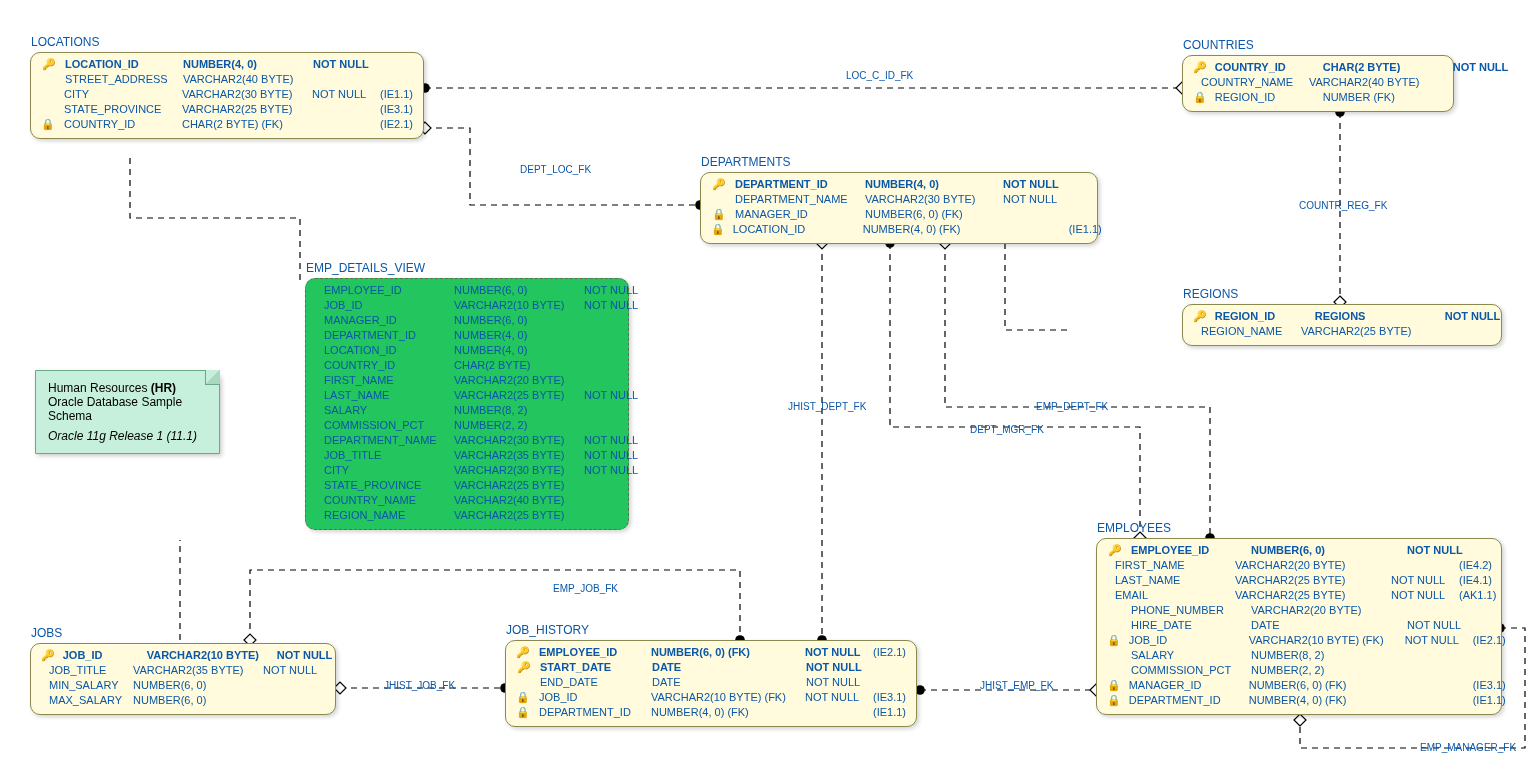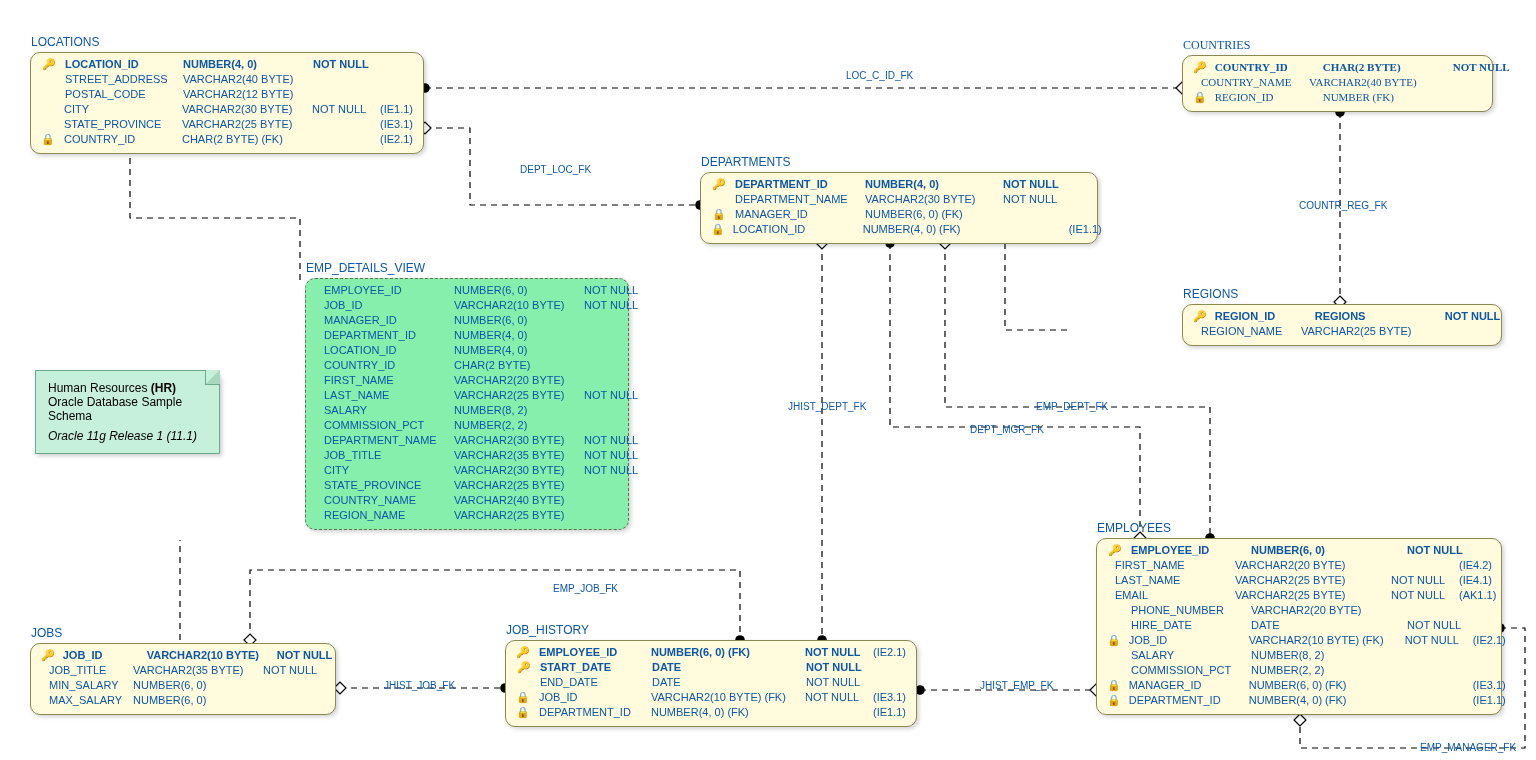--- a/index.html
+++ b/index.html
@@ -18,21 +18,21 @@
   .entity {
     position: absolute;
     z-index: 2;
     border: 1px solid #8a8a50;
     border-radius: 10px;
     background: #fffbdc;
     padding: 4px 10px 6px 10px;
     box-shadow: 2px 2px 4px rgba(0,0,0,0.18);
   }
   .entity.view {
-    background: #86efac;
+    background: #22c55e;
     border: 1.5px dashed #6a6a50;
   }
   .entity .title {
     position: absolute;
     top: -18px;
     left: 0;
     font-size: 12px;
     color: #0b57a8;
   }
   .row { display: flex; gap: 8px; line-height: 15px; white-space: nowrap; }
@@ -145,27 +145,20 @@
       </div>
       <div class="row">
         <span class="ic"></span>
         <span class="name " style="min-width:110px">STREET_ADDRESS</span>
         <span class="type " style="min-width:122px">VARCHAR2(40 BYTE)</span>
         <span class="null "></span>
         <span class="idx"></span>
       </div>
       <div class="row">
         <span class="ic"></span>
-        <span class="name " style="min-width:110px">POSTAL_CODE</span>
-        <span class="type " style="min-width:122px">VARCHAR2(12 BYTE)</span>
-        <span class="null "></span>
-        <span class="idx"></span>
-      </div>
-      <div class="row">
-        <span class="ic"></span>
         <span class="name " style="min-width:110px">CITY</span>
         <span class="type " style="min-width:122px">VARCHAR2(30 BYTE)</span>
         <span class="null ">NOT NULL</span>
         <span class="idx">(IE1.1)</span>
       </div>
       <div class="row">
         <span class="ic"></span>
         <span class="name " style="min-width:110px">STATE_PROVINCE</span>
         <span class="type " style="min-width:122px">VARCHAR2(25 BYTE)</span>
         <span class="null "></span>
@@ -174,21 +167,21 @@
       <div class="row">
         <span class="ic">🔒</span>
         <span class="name " style="min-width:110px">COUNTRY_ID</span>
         <span class="type " style="min-width:122px">CHAR(2 BYTE) (FK)</span>
         <span class="null "></span>
         <span class="idx">(IE2.1)</span>
       </div>
     </div>
 </div>
 
-<div class="entity" style="left:1182px; top:55px; width:311px;font-family:Liberation Serif, serif;">
+<div class="entity" style="left:1182px; top:55px; width:272px;">
   <div class="title">COUNTRIES</div>
   <div>
       <div class="row">
         <span class="ic">🔑</span>
         <span class="name bold" style="min-width:100px">COUNTRY_ID</span>
         <span class="type bold" style="min-width:122px">CHAR(2 BYTE)</span>
         <span class="null bold">NOT NULL</span>
         <span class="idx"></span>
       </div>
       <div class="row">

